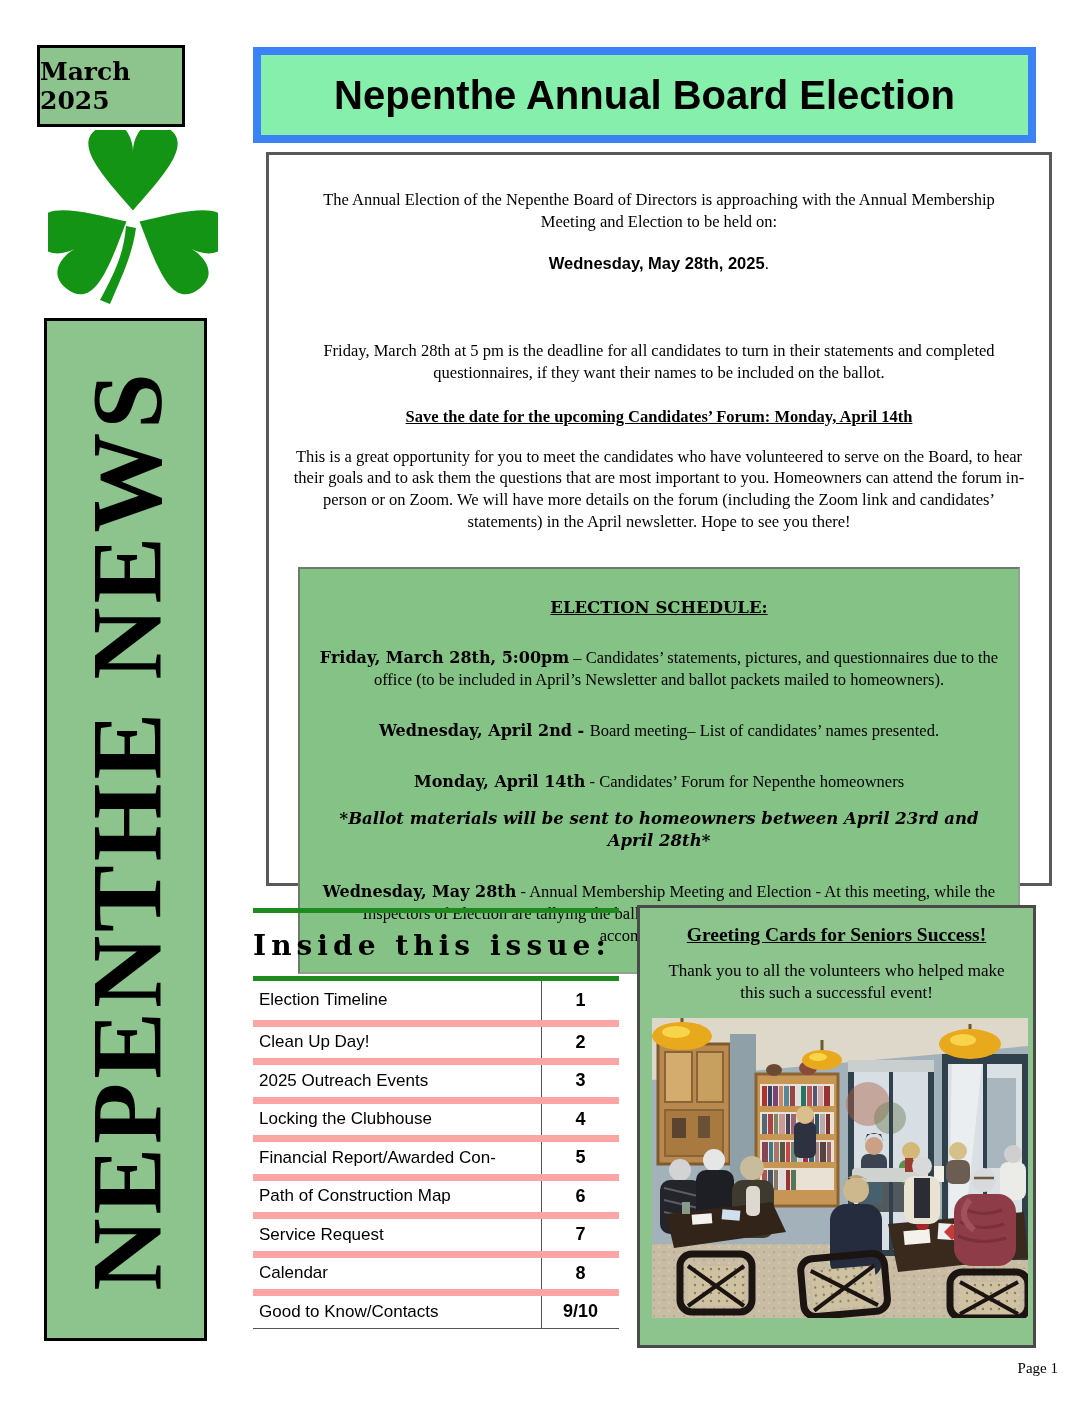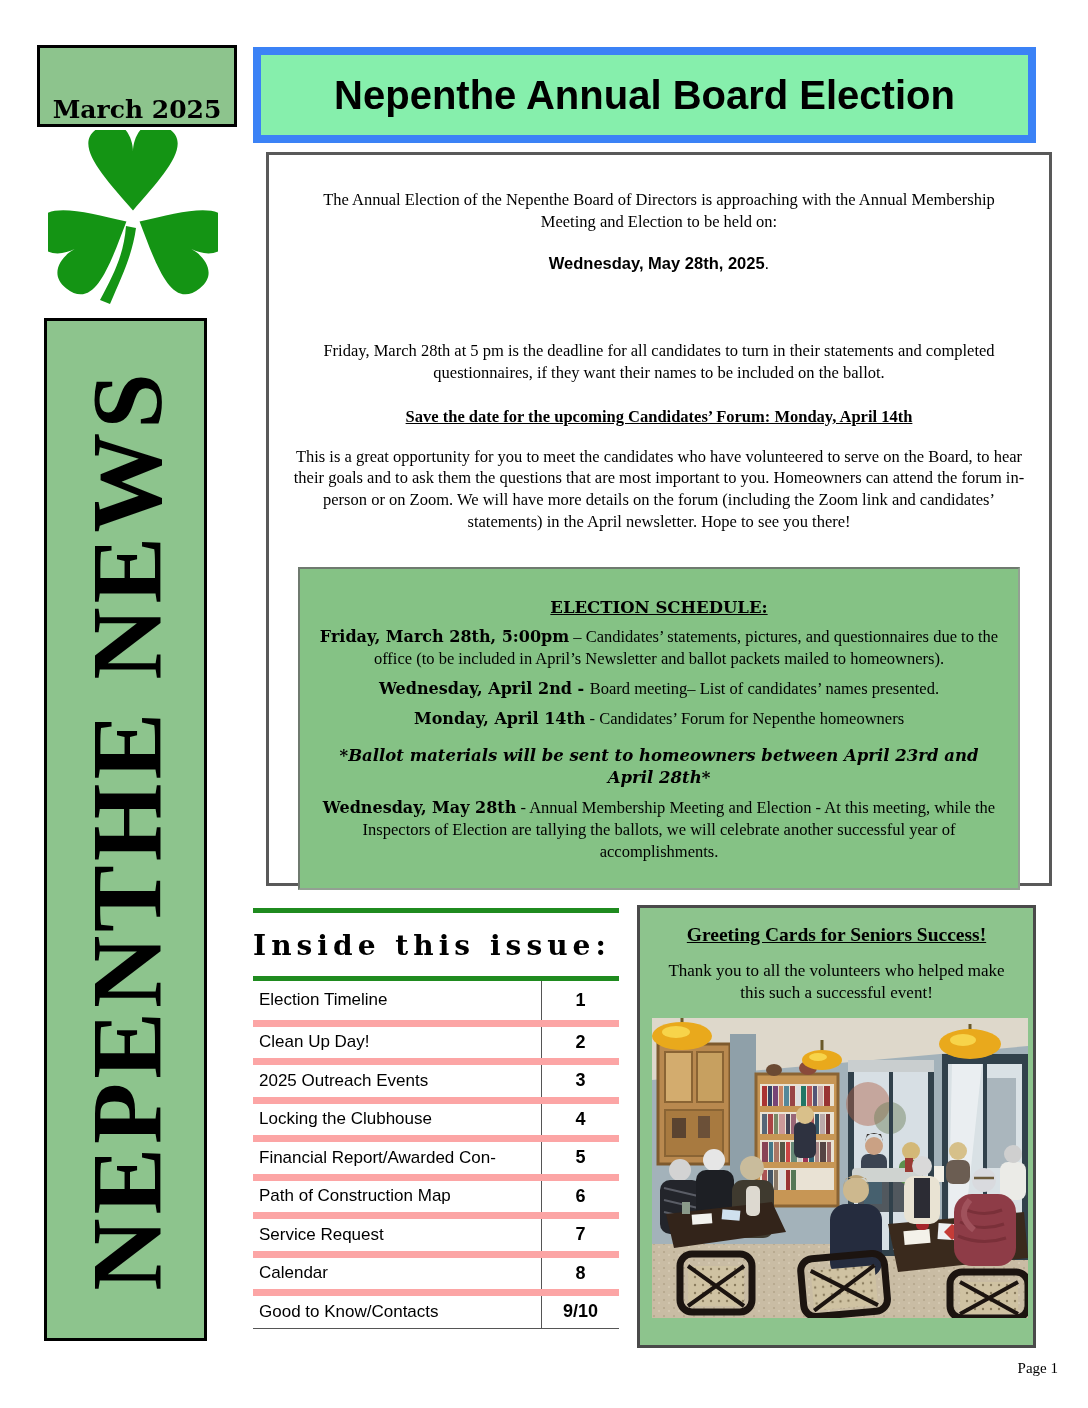--- a/index.html
+++ b/index.html
@@ -1,22 +1,22 @@
 <!DOCTYPE html>
 <html><head>
 <meta charset="utf-8">
 <style>
   html,body{margin:0;padding:0;background:#fff;}
   *{box-sizing:border-box;}
   .page{position:relative;width:1088px;height:1408px;background:#fff;overflow:hidden;
         font-family:"Liberation Serif",serif;color:#000;}
 
   
-  .march-box{position:absolute;left:37px;top:45px;width:200px;height:82px;
-     background:#8dc48d;border:3px solid #000;display:flex;align-items:flex-end;justify-content:center;}
+  .march-box{position:absolute;left:37px;top:45px;width:148px;height:82px;
+     background:#8dc48d;border:3px solid #000;display:flex;align-items:center;justify-content:center;}
   .march-box span{font-family:"DejaVu Serif",serif;font-weight:bold;font-size:25px;}
   .shamrock-wrap{position:absolute;left:48px;top:130px;width:170px;height:182px;}
   .sidebar{position:absolute;left:44px;top:318px;width:163px;height:1023px;
      background:#8dc48d;border:3px solid #000;}
   .sidebar .vtext{position:absolute;left:50%;top:50%;
      transform:translate(-50%,-50%) rotate(-90deg);white-space:nowrap;
      font-family:"Liberation Serif",serif;font-weight:bold;font-size:100px;letter-spacing:4px;}
 
   
   .header-box{position:absolute;left:253px;top:47px;width:783px;height:96px;
@@ -32,21 +32,21 @@
   .date-line b{font-weight:bold;}
   .p-deadline{margin-top:66px !important;max-width:720px;}
   .p-save{margin-top:22px !important;font-weight:bold;text-decoration:underline;}
   .p-forum{margin-top:18px !important;max-width:742px;}
 
   .schedule-box{margin:34px auto 0;width:722px;background:#85c285;
      border:2px solid #93a093;border-top-color:#6f7a6f;border-left-color:#6f7a6f;
      padding:28px 10px 26px;text-align:center;}
   .schedule-title{font-family:"DejaVu Serif",serif;font-weight:bold;font-size:20px;
      text-decoration:underline;margin:0 0 40px;}
-  .sched{margin:8px auto 0 !important;font-size:16.5px;line-height:1.25;max-width:688px;}
+  .sched{margin:29px auto 0 !important;font-size:16.5px;line-height:1.25;max-width:688px;}
   .sched .lead{font-family:"DejaVu Serif",serif;font-weight:bold;font-size:16px;}
   .sched.note{font-family:"DejaVu Serif",serif;font-weight:bold;font-style:italic;font-size:16.5px;margin-top:16px !important;}
 
   
   .toc{position:absolute;left:253px;top:908px;width:366px;}
   .toc-rule{height:5px;background:#1f8b1f;}
   .toc-heading{font-family:"DejaVu Serif",serif;font-weight:bold;font-size:28px;
      letter-spacing:0.18em;margin:16px 0 14px;}
   .toc-table{border-bottom:1px solid #555;}
   .toc-row{display:flex;height:38.5px;align-items:center;border-top:7px solid #fca5a5;}

